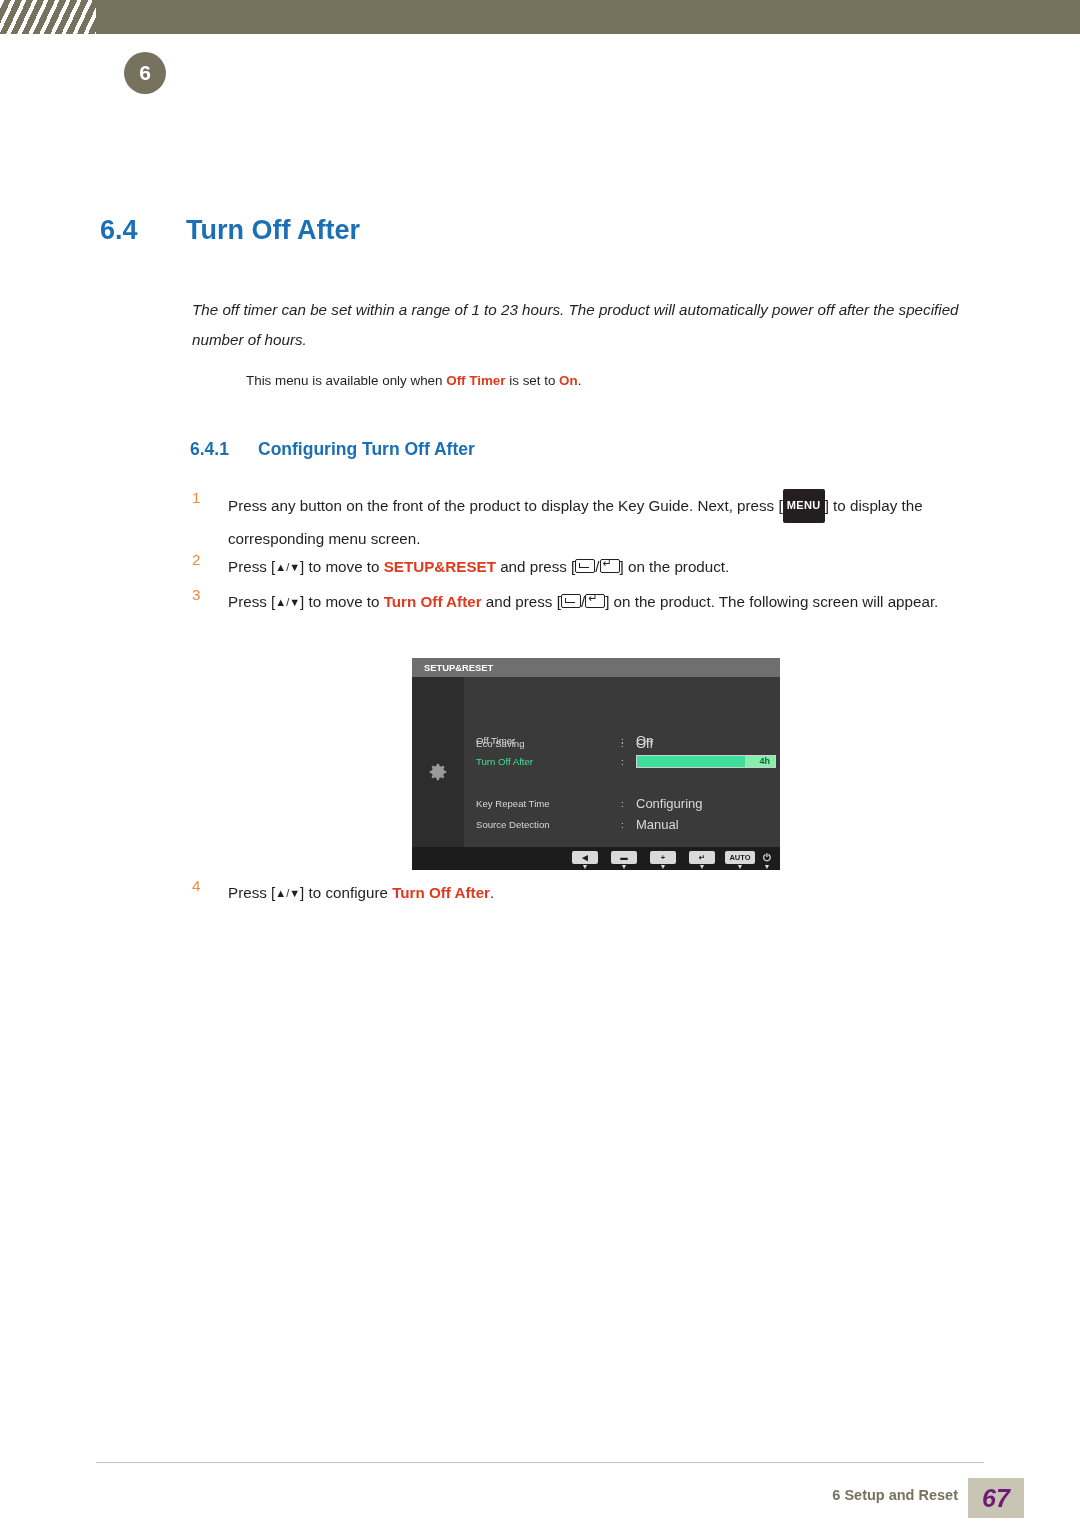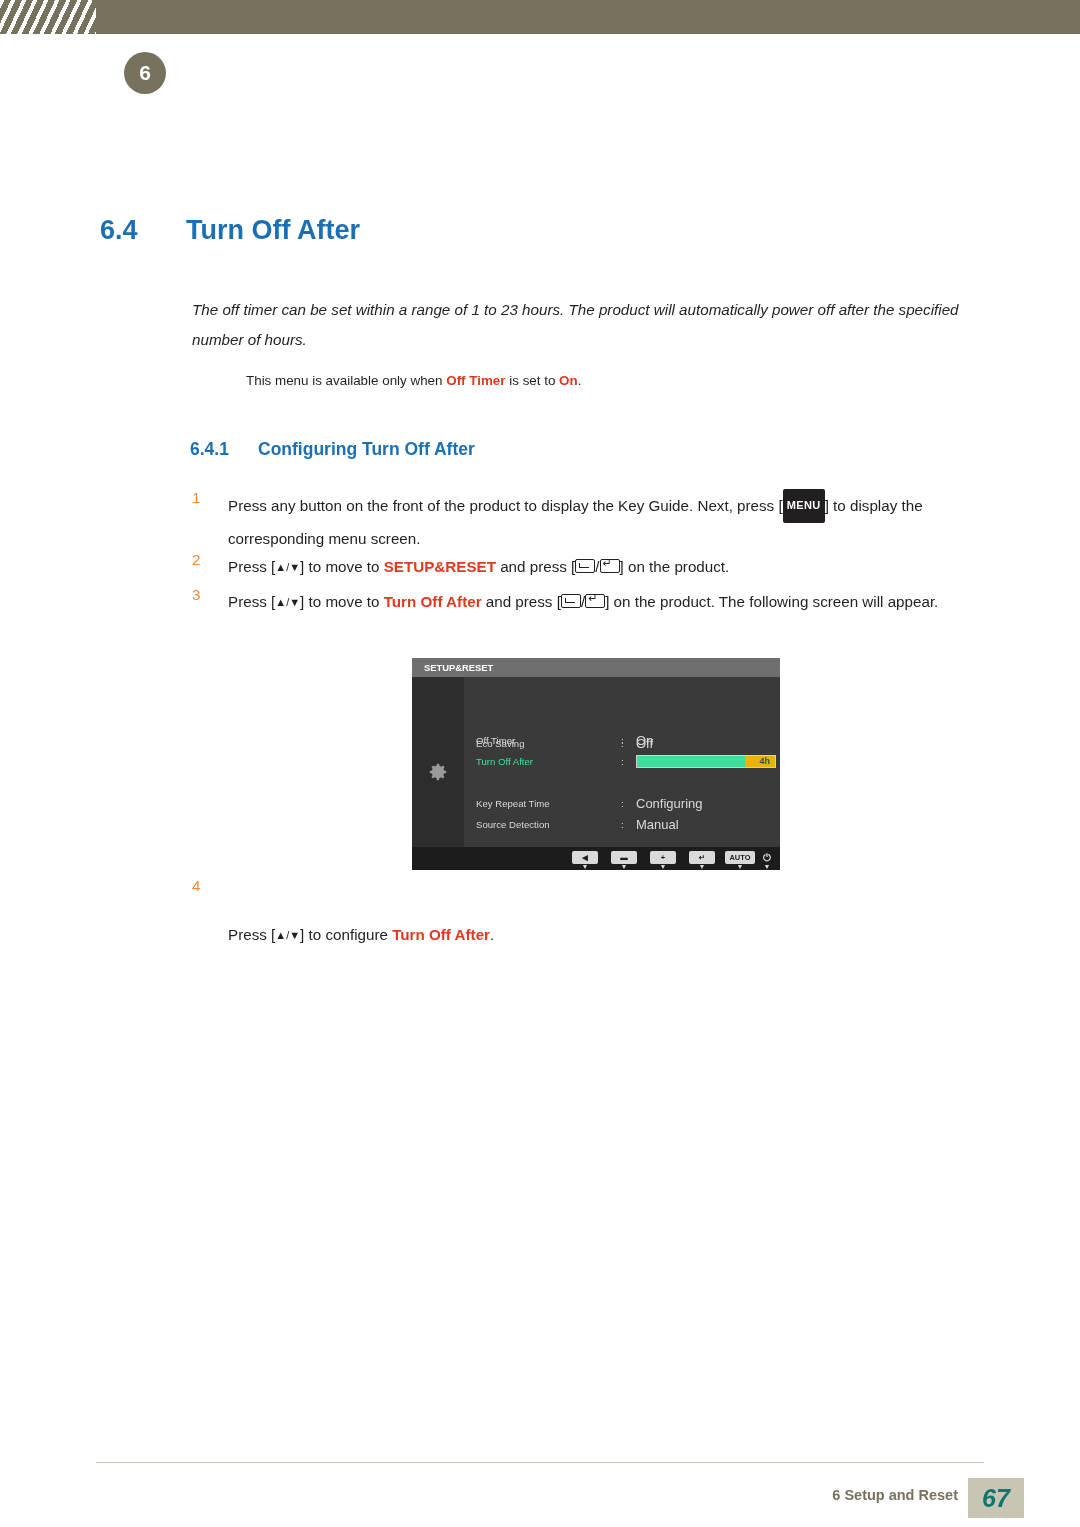--- a/index.html
+++ b/index.html
@@ -228,21 +228,21 @@
     position: absolute;
     left: 172px;
     font-size: 13px;
     color: #d8d8d8;
   }
   .osd-row.selected .osd-label { color: #3ce09a; }
   .osd-slider {
     position: absolute;
     left: 172px; top: 4px;
     width: 140px; height: 13px;
-    background: #eab308;
+    background: #86efac;
     border: 1px solid #cfcfcf;
     box-sizing: border-box;
   }
   .osd-slider-fill {
     position: absolute;
     left: 0; top: 0;
     height: 11px;
     background: #3ce09a;
   }
   .osd-slider-val {
@@ -313,21 +313,21 @@
     background: #c9c5b5;
   }
   .footer-pagenum {
     position: absolute;
     right: 62px; top: 1484px;
     width: 44px;
     text-align: center;
     font-size: 25px;
     font-style: italic;
     font-weight: bold;
-    color: #0f766e;
+    color: #701a75;
   }
 </style>
 </head>
 <body>
 
 <div class="header-band">
   <div class="header-hatch"></div>
 </div>
 <div class="header-title-wrap">
   <div class="chapter-badge">6</div>
@@ -423,20 +423,20 @@
 
     <div class="osd-fbtn" style="left:313px; width:30px;">AUTO</div>
     <div class="osd-fcaret" style="left:313px; width:30px;">▼</div>
 
     <div class="osd-fbtn" style="left:346px; width:18px; background:transparent; color:#d9d9d9; font-size:10px;">⏻</div>
     <div class="osd-fcaret" style="left:342px; width:26px;">▼</div>
   </div>
 </div>
 
 <div class="step-num" style="left:192px; top:877px;">4</div>
-<div class="step" style="left:228px; top:919px; width:780px;">
+<div class="step" style="left:228px; top:877px; width:780px;">
   <span>Press [</span><span class="arrow-up">▲/▼</span><span>] to configure </span><span class="hl-red">Turn Off After</span><span>.</span>
 </div>
 
 <div class="footer-rule"></div>
 <div class="footer-text">6 Setup and Reset</div>
 <div class="footer-pagebox"></div>
 <div class="footer-pagenum">67</div>
 
 </body></html>

